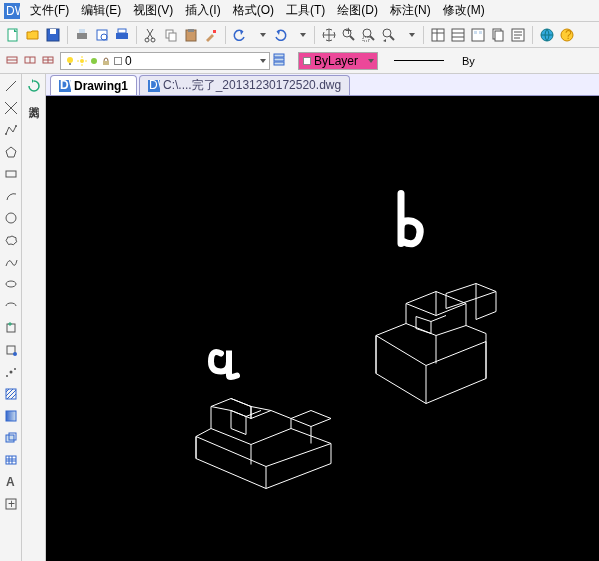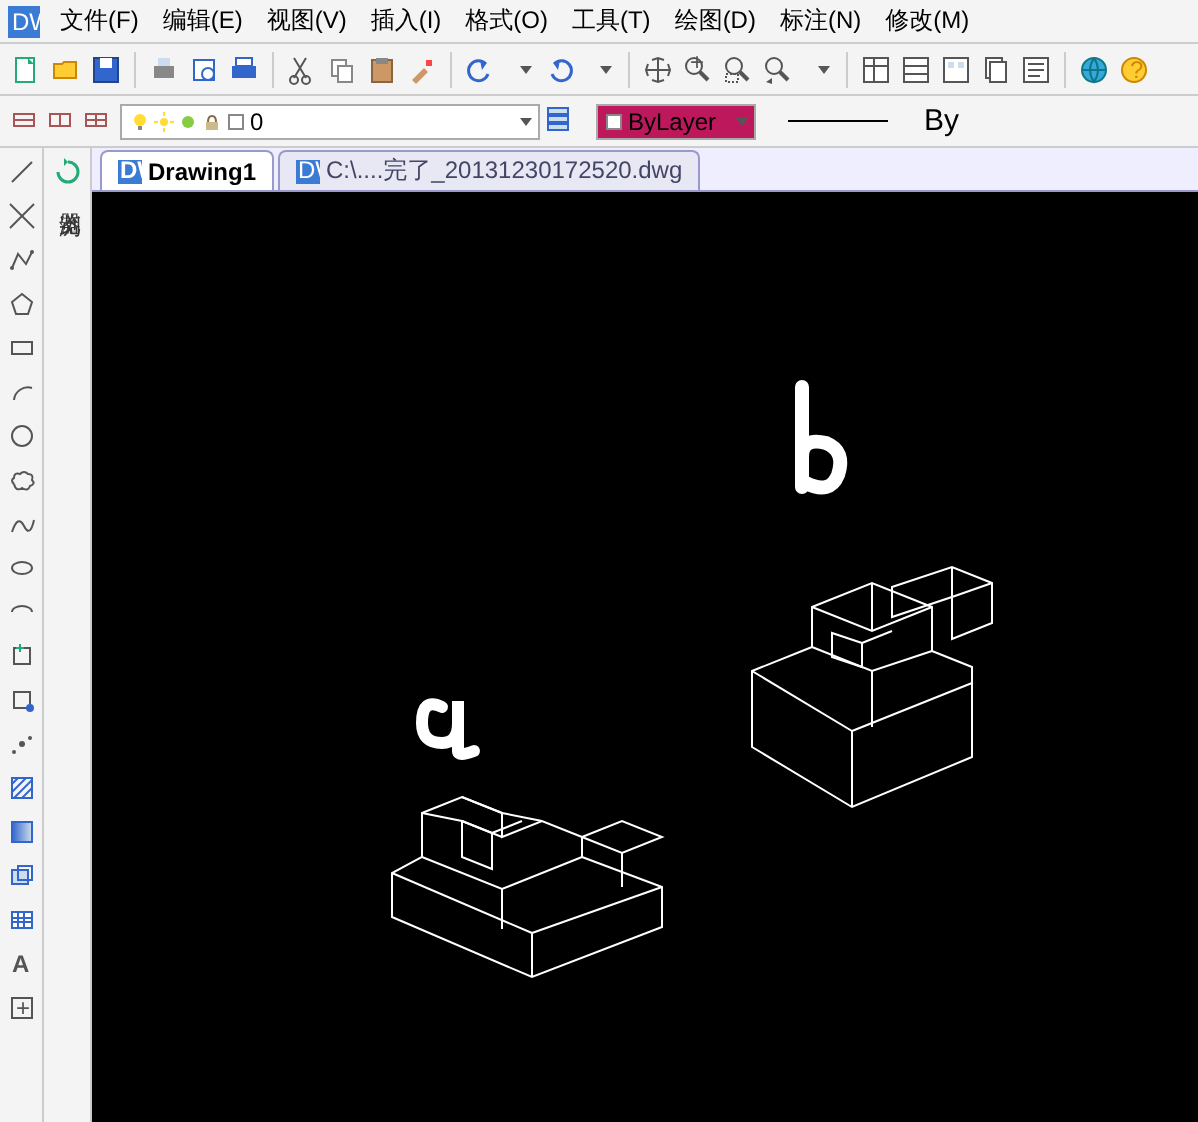--- a/index.html
+++ b/index.html
@@ -5,22 +5,22 @@
   * { box-sizing: border-box; margin: 0; padding: 0; font-family: "Microsoft YaHei", Arial, sans-serif; font-size: 12px; }
   body { width: 599px; height: 561px; overflow: hidden; background: #f0f0f0; }
   .menubar { display: flex; background: #f4f4f4; border-bottom: 1px solid #ccc; height: 22px; align-items: center; padding-left: 4px; }
   .menubar .logo { width: 16px; height: 16px; margin-right: 4px; }
   .menubar .item { padding: 2px 6px; cursor: default; }
   .toolbar { display: flex; align-items: center; height: 26px; background: #f4f4f4; border-bottom: 1px solid #ccc; padding-left: 4px; gap: 2px; }
   .toolbar .sep { width: 1px; height: 18px; background: #ccc; margin: 0 3px; }
   .toolbar .btn { width: 18px; height: 18px; display: flex; align-items: center; justify-content: center; cursor: pointer; }
   .toolbar2 { display: flex; align-items: center; height: 26px; background: #f4f4f4; border-bottom: 1px solid #ccc; padding-left: 4px; gap: 2px; }
   .layer-combo { width: 210px; height: 18px; border: 1px solid #aaa; display: flex; align-items: center; padding-left: 4px; background: #fff; font-size: 11px; }
-  .linetype-combo { width: 80px; height: 18px; border: 1px solid #aaa; display: flex; align-items: center; padding-left: 4px; background: #be185d; font-size: 11px; margin-left: 6px; }
-  .right-label { margin-left: 16px; font-size: 15px; }
+  .linetype-combo { width: 80px; height: 18px; border: 1px solid #aaa; display: flex; align-items: center; padding-left: 4px; background: #ec4899; font-size: 11px; margin-left: 6px; }
+  .right-label { margin-left: 16px; font-size: 11px; }
   .workarea { display: flex; height: calc(561px - 22px - 26px - 26px); }
   .left-toolbox { width: 22px; background: #f4f4f4; border-right: 1px solid #ccc; display: flex; flex-direction: column; align-items: center; padding-top: 4px; gap: 6px; }
   .left-toolbox .tbtn { width: 16px; height: 16px; cursor: pointer; display:flex; align-items:center; justify-content:center; }
   .left-toolbox2 { width: 24px; background: #f4f4f4; border-right: 1px solid #ccc; display: flex; flex-direction: column; align-items: center; padding-top: 4px; gap: 2px; }
   .main { flex: 1; display: flex; flex-direction: column; background: #fff; }
   .tabbar { height: 22px; background: #eef; border-bottom: 1px solid #99c; display: flex; align-items: flex-end; padding-left: 4px; gap: 2px; }
   .tab { height: 20px; padding: 2px 8px; border: 1px solid #99c; border-bottom: none; border-radius: 4px 4px 0 0; background: #fff; font-size: 11px; display: flex; align-items: center; gap: 3px; cursor: pointer; }
   .tab.inactive { background: #e8e8f4; color: #446; }
   .tab.active { font-weight: bold; }
   .tab .ticon { width: 12px; height: 12px; }

